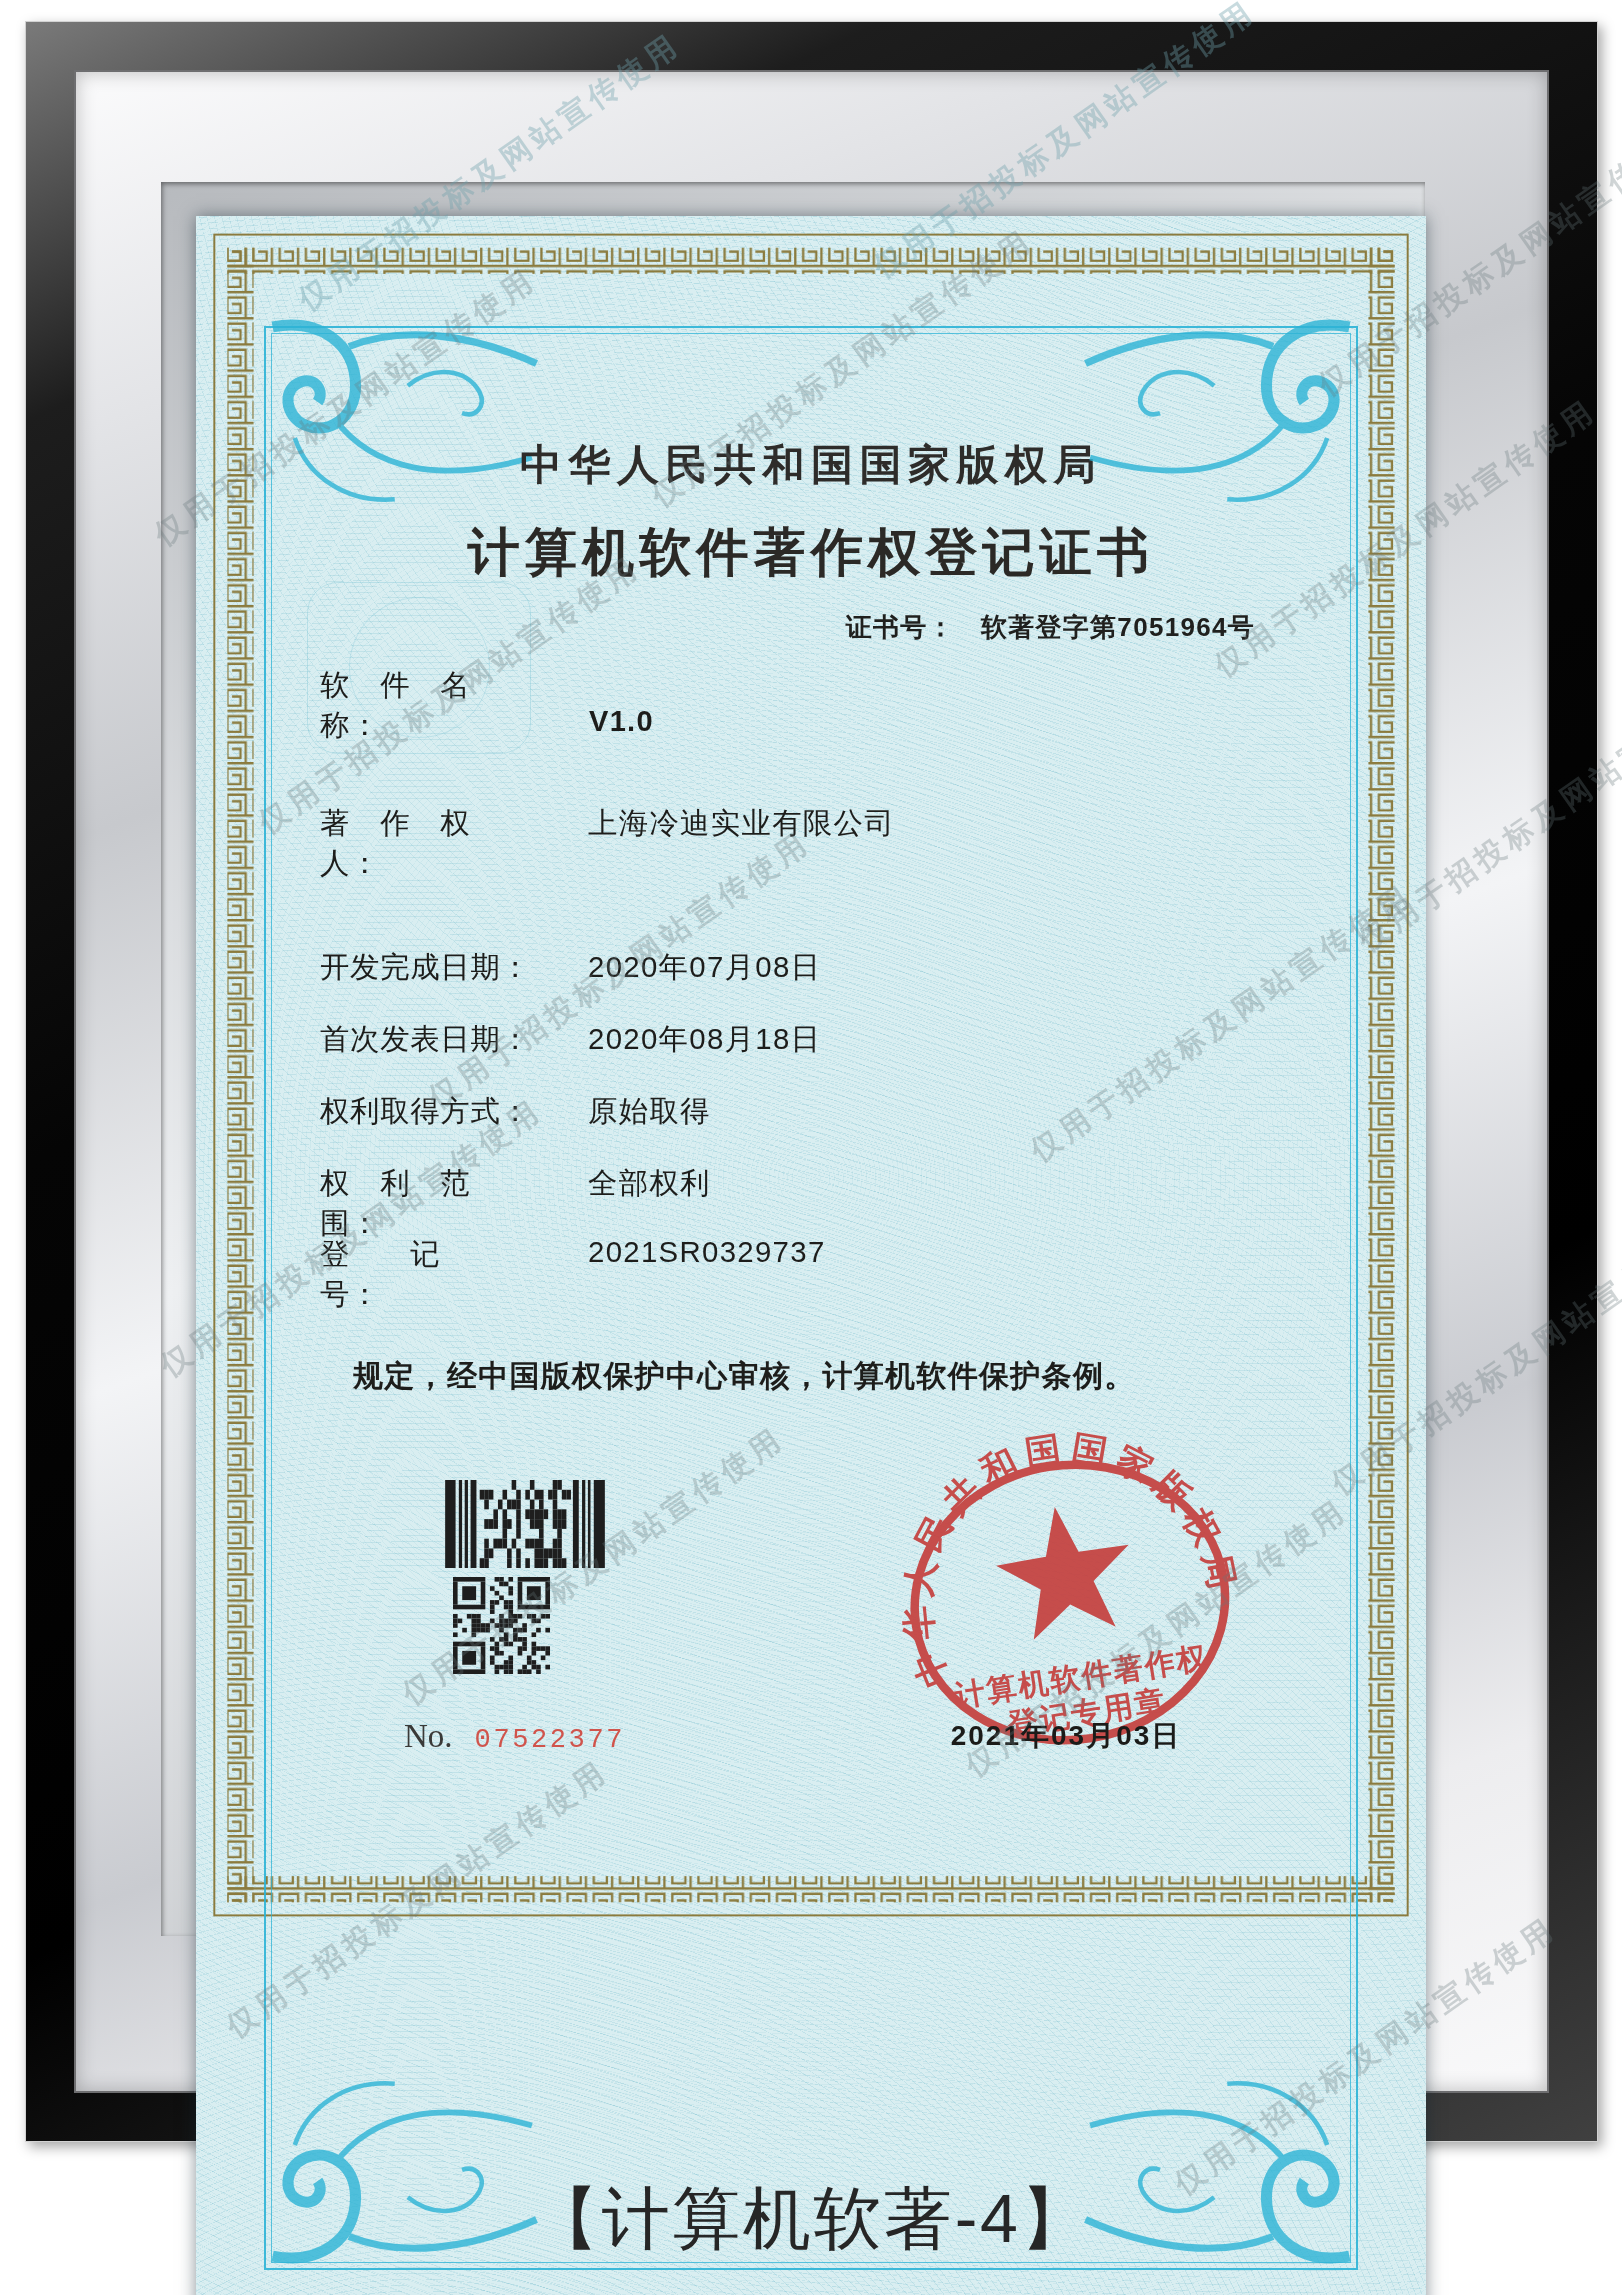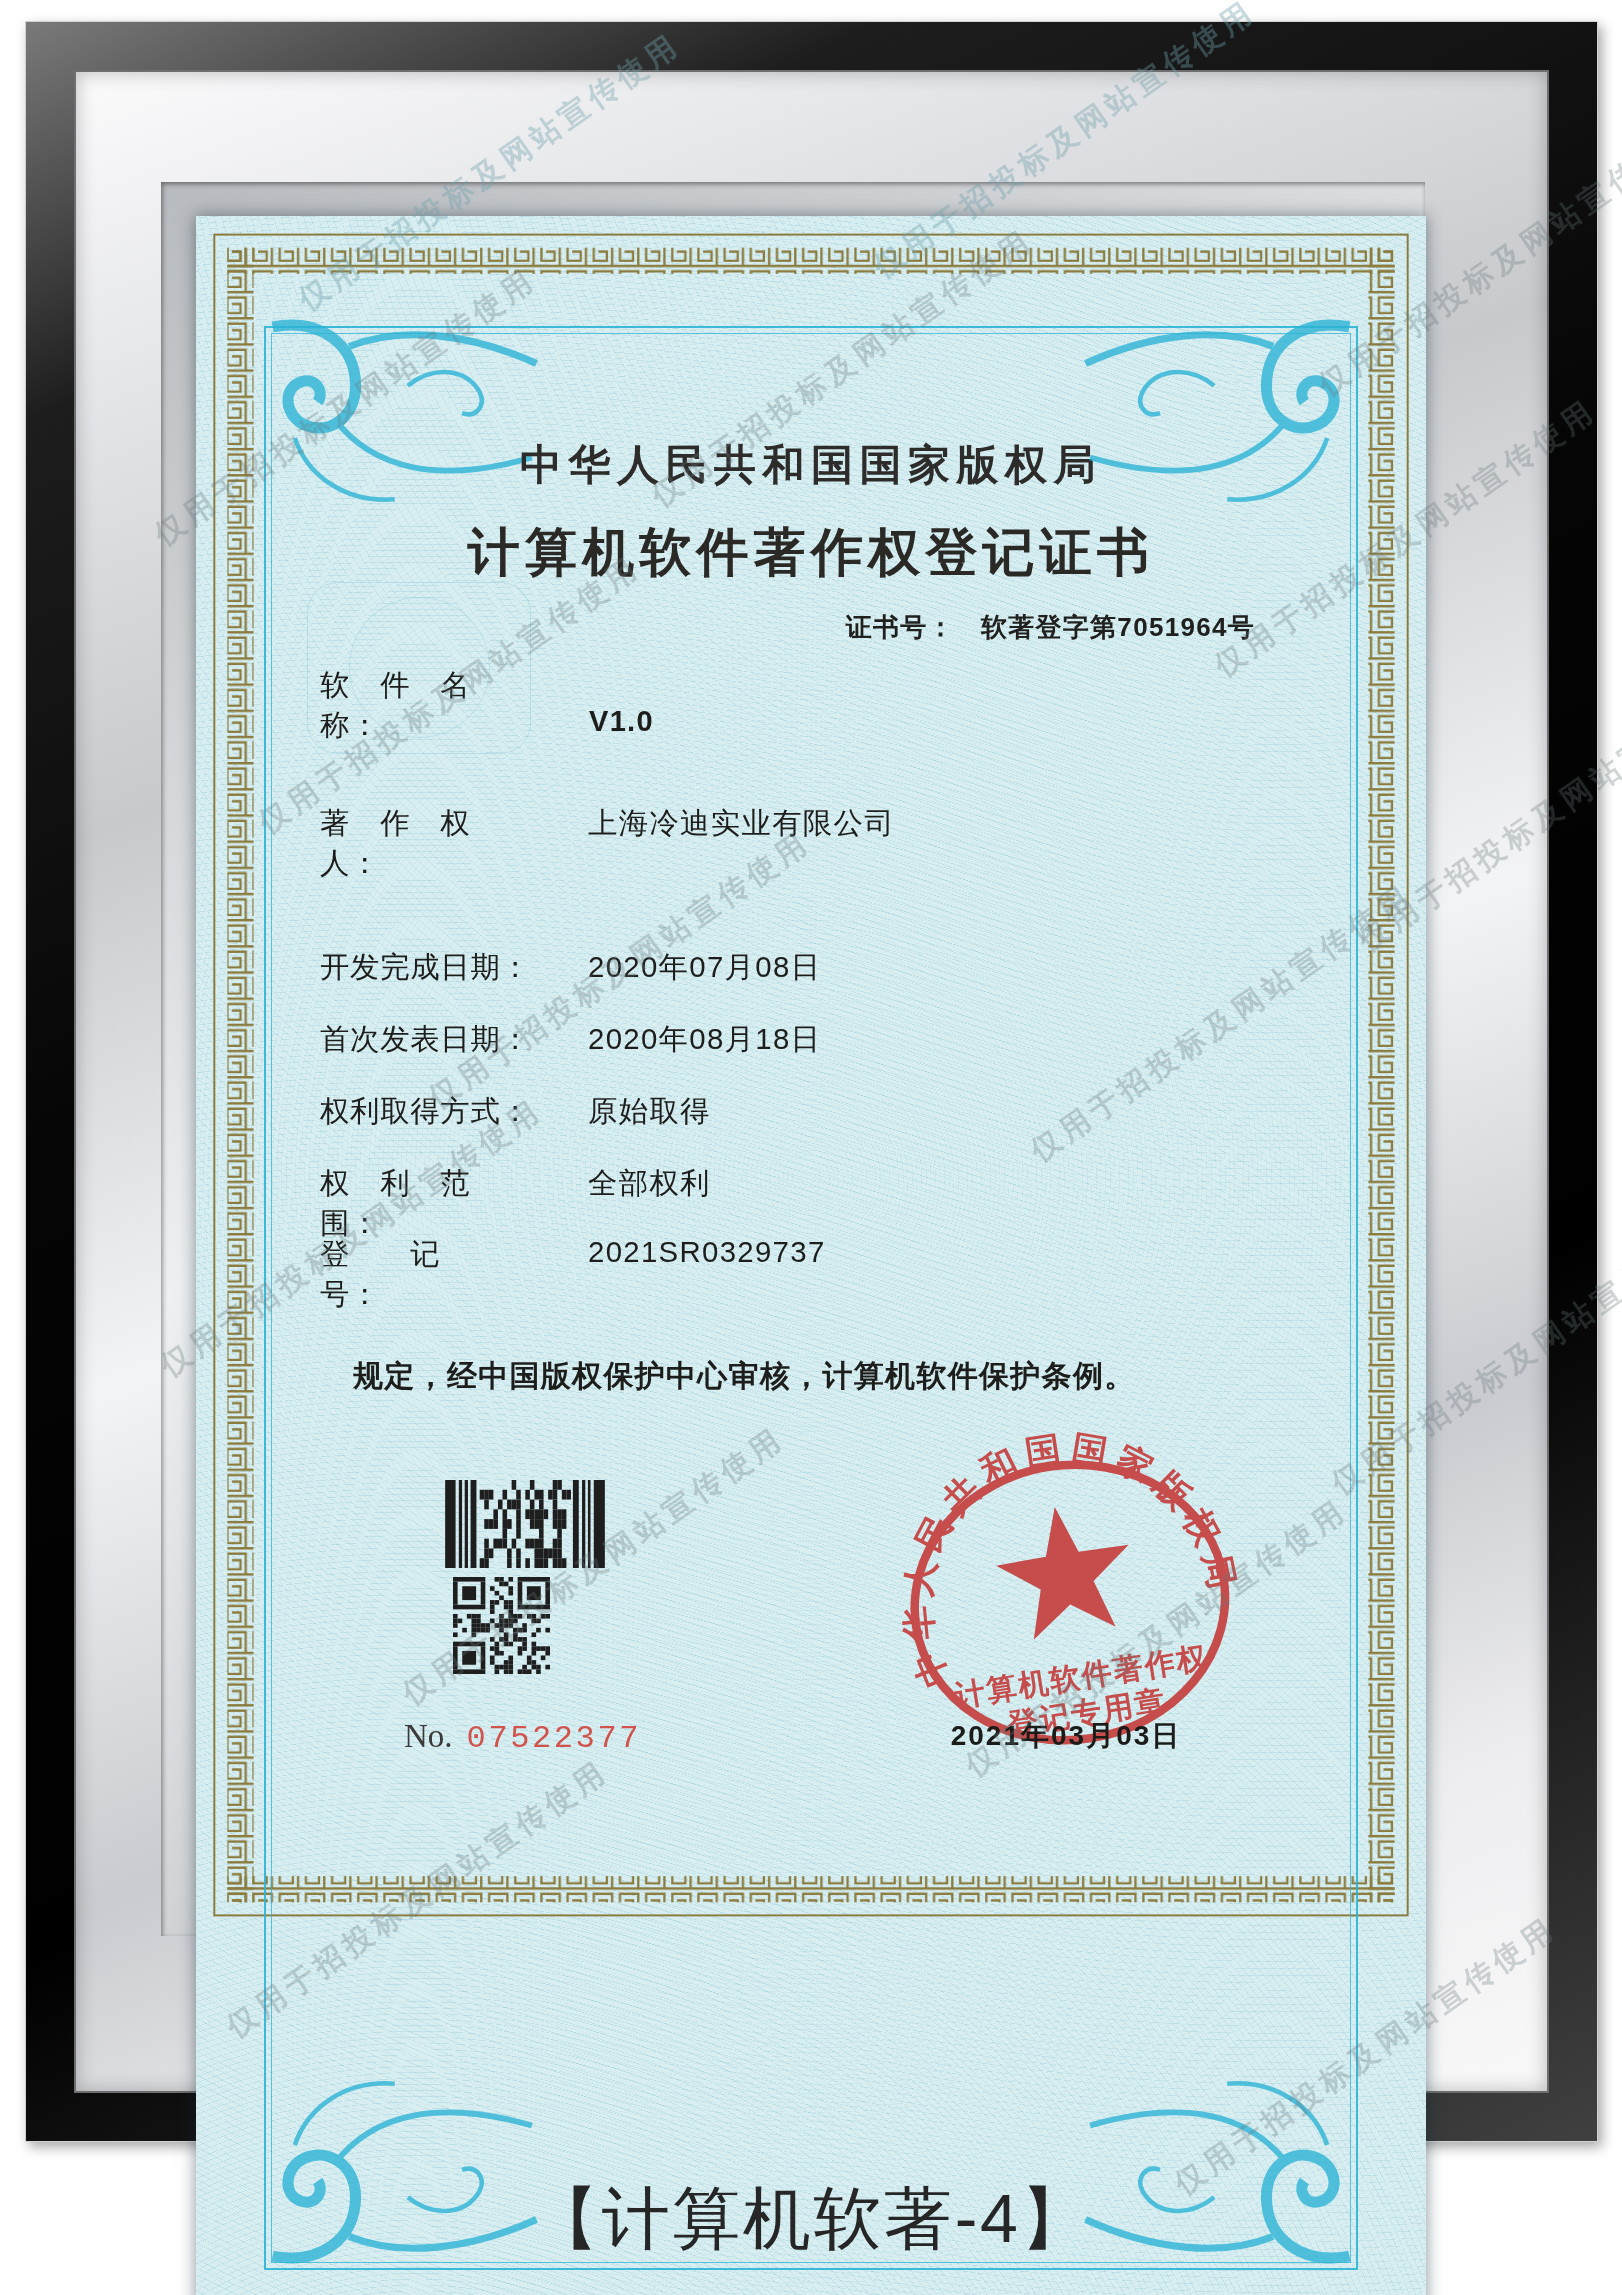--- a/index.html
+++ b/index.html
@@ -50,22 +50,22 @@
   .val2{position:absolute;left:393px;top:489px;font-size:29px;font-weight:700;color:#1d1d1b;letter-spacing:1.3px;}
   .statement{position:absolute;left:157px;top:1098px;width:942px;color:#1d1d1b;font-weight:700;font-size:30px;}
   .statement .l1{text-indent:62px;letter-spacing:1.3px;}
   .statement .l2{margin-top:42px;letter-spacing:1.3px;}
 
   
   .barcode{position:absolute;left:249px;top:1264px;}
   .qrcode{position:absolute;left:257px;top:1361px;}
   .serial{position:absolute;left:208px;top:1502px;display:flex;align-items:baseline;}
   .serial .no{font-family:"Liberation Serif","DejaVu Serif",serif;font-size:33px;color:#3a3a38;}
-  .serial .num{margin-left:14px;font-family:"Liberation Mono","DejaVu Sans Mono",monospace;
-        font-size:32px;color:#d0544c;letter-spacing:2.6px;}
+  .serial .num{margin-left:22px;font-family:"Liberation Mono","DejaVu Sans Mono",monospace;
+        font-size:27px;color:#d0544c;letter-spacing:2.6px;}
   .seal{position:absolute;left:700px;top:1192px;width:340px;height:340px;
         transform:rotate(-9deg);opacity:.92;}
   .issue-date{position:absolute;left:654px;top:1501px;width:432px;text-align:center;
         font-size:28px;font-weight:700;color:#1b1b19;letter-spacing:2px;}
 
   
   .wm{position:absolute;white-space:nowrap;font-size:30px;font-weight:700;letter-spacing:5.2px;
       color:rgba(104,118,124,.30);transform:rotate(-35deg);pointer-events:none;z-index:40;}
   .wm.cy{color:rgba(110,160,172,.38);}
 

